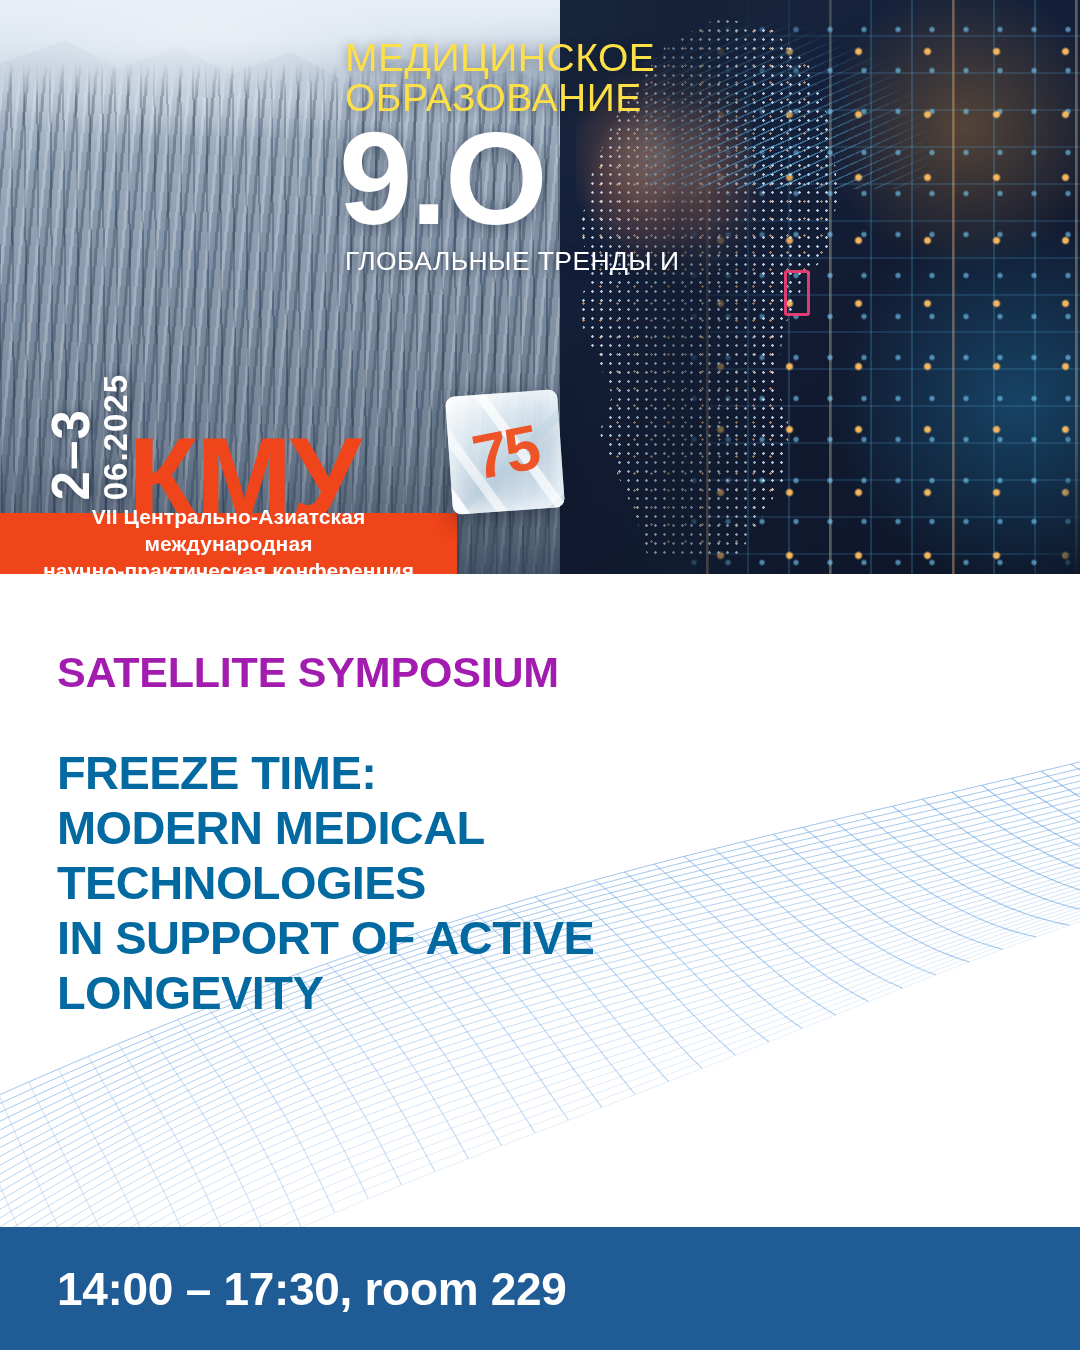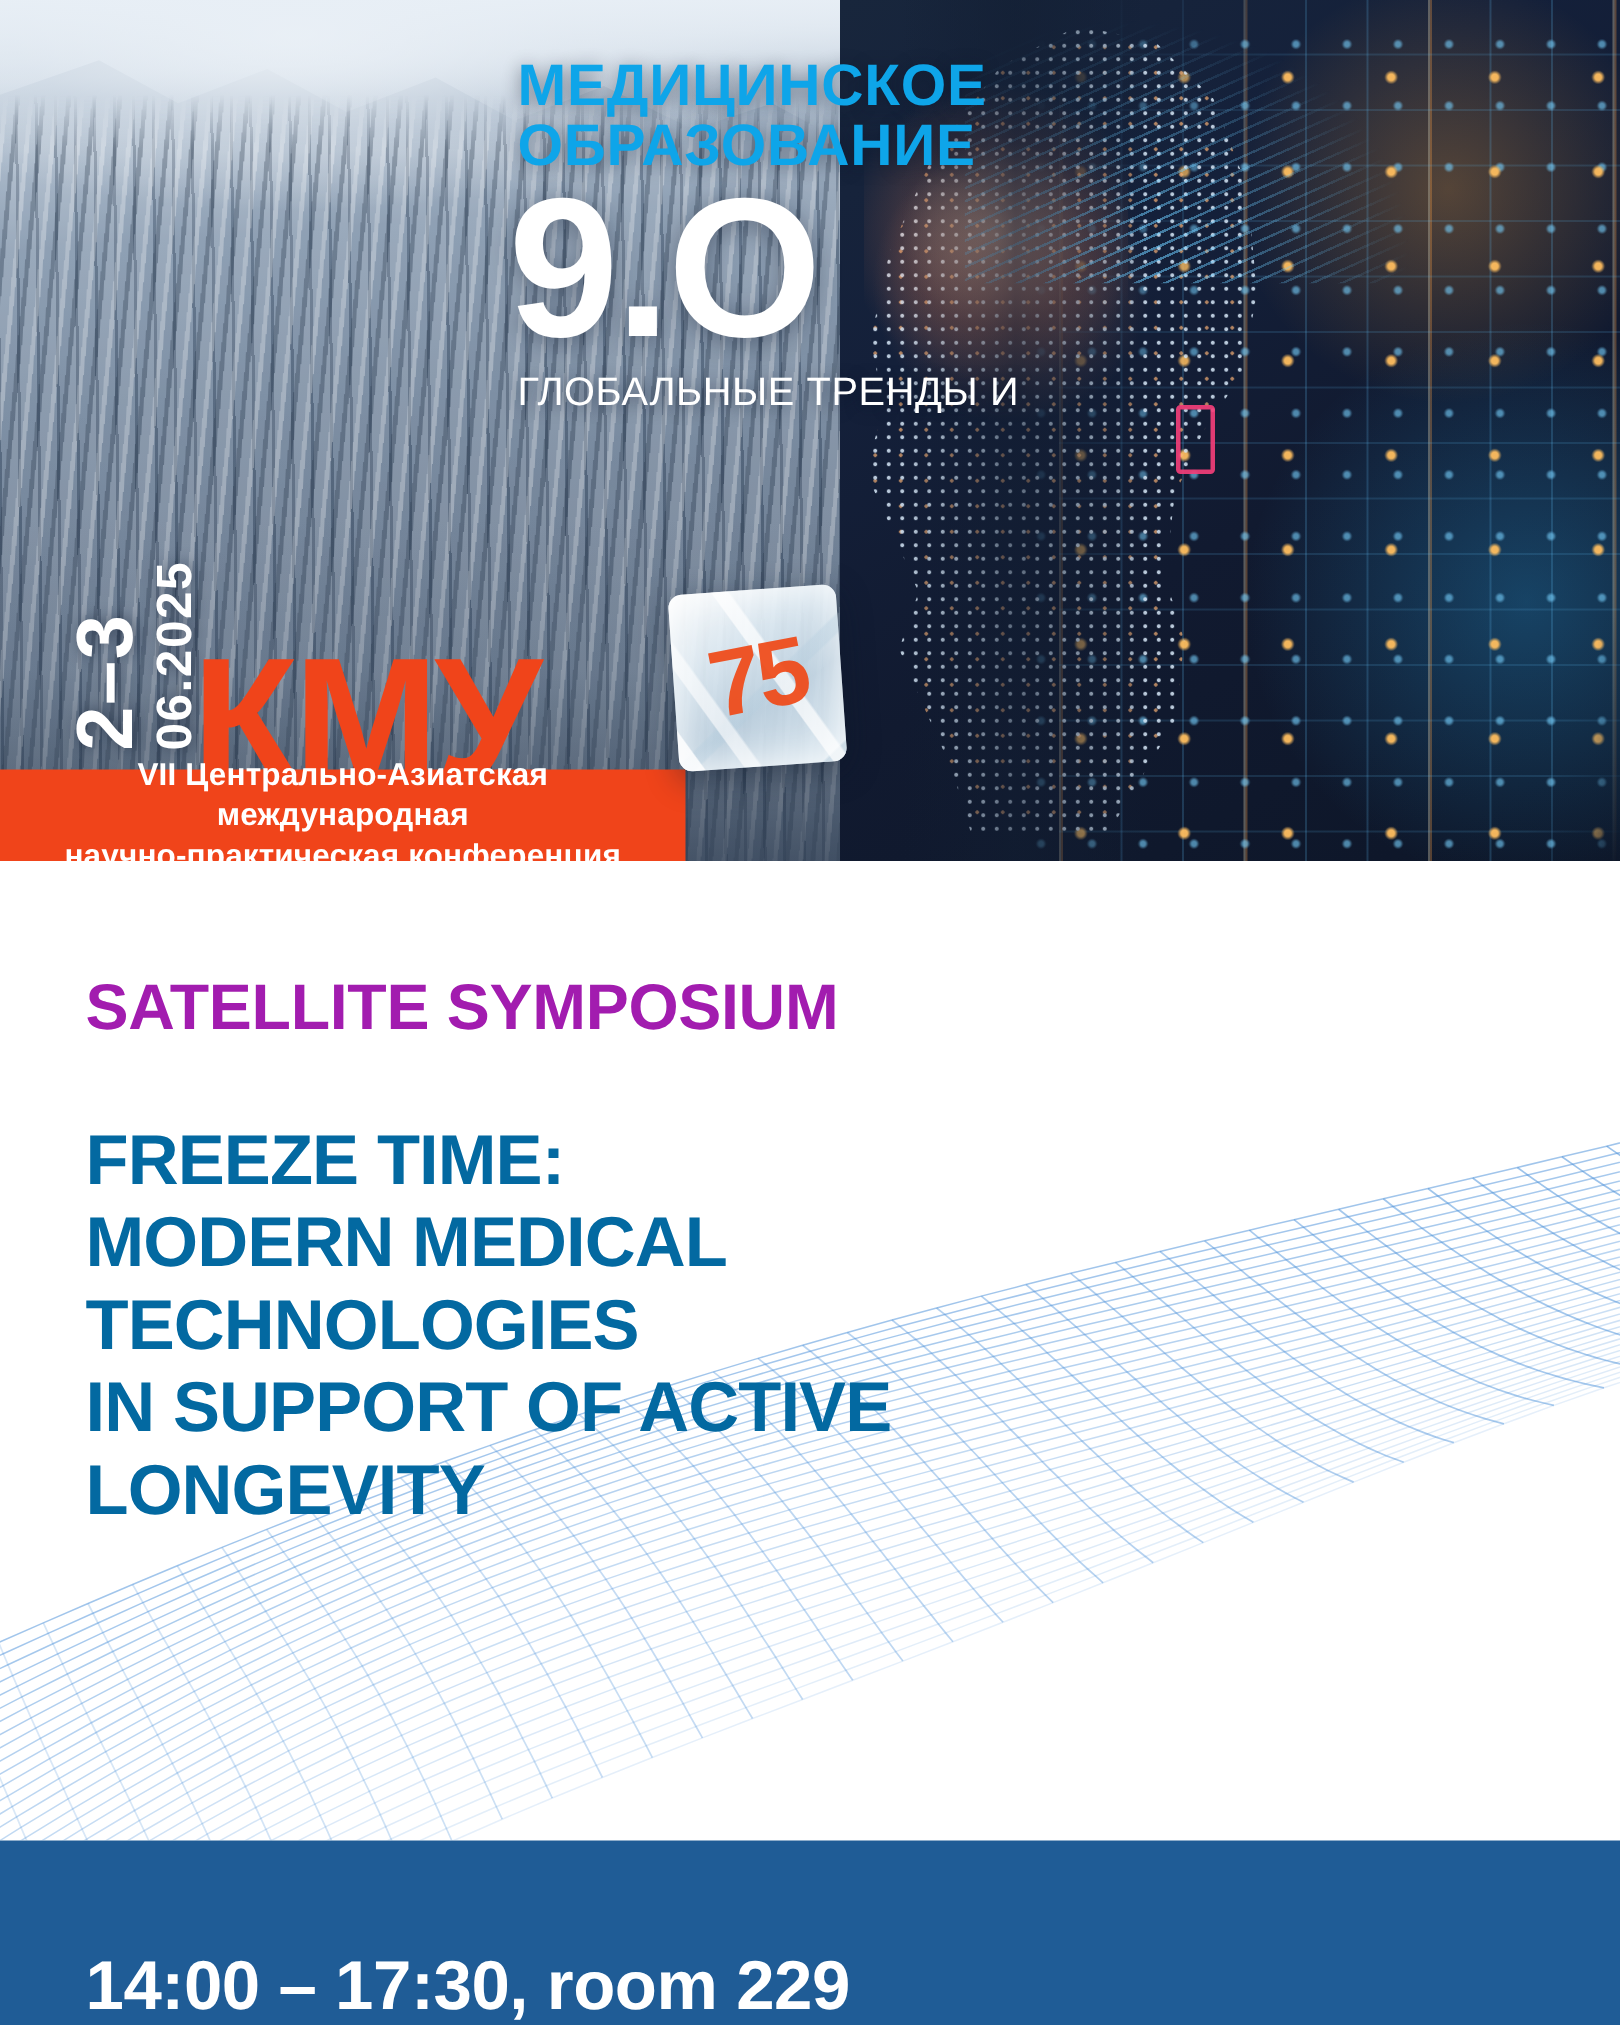--- a/index.html
+++ b/index.html
@@ -108,21 +108,21 @@
     border:3px solid rgba(242,62,120,.92); border-radius:3px;
   }
   .hero-seam {
     position:absolute; left:600px; top:0; width:160px; height:574px;
     background:linear-gradient(90deg, rgba(18,30,50,0) 0%, rgba(18,30,50,.55) 48%, rgba(18,30,50,.15) 100%);
   }
 
   
   .hero-head { position:absolute; left:345px; top:38px; width:400px; z-index:6; }
   .hero-kicker {
-    color:#0ea5e9; font-weight:700; font-size:39px; line-height:1.03;
+    color:#fde047; font-weight:400; font-size:39px; line-height:1.03;
     letter-spacing:.5px; text-transform:uppercase;
     text-shadow:0 2px 12px rgba(10,20,40,.45);
   }
   .hero-version {
     color:#fff; font-weight:700; font-size:132px; line-height:.86;
     letter-spacing:-2px; margin-top:4px; margin-left:-6px;
     text-shadow:0 3px 18px rgba(10,20,40,.40);
   }
   .hero-tagline {
     color:#fff; font-weight:400; font-size:26.5px; line-height:1.07;
@@ -190,21 +190,21 @@
   .main-title {
     position:absolute; left:57px; top:172px; z-index:4; width:880px;
     color:#0369a1; font-weight:700; font-size:47px; line-height:1.17;
     letter-spacing:-.6px; text-transform:uppercase;
   }
   .main-title div { white-space:nowrap; }
 
   
   .footer {
     position:absolute; left:0; top:1227px; width:1080px; height:123px;
-    background:#1f5c96; display:flex; align-items:flex-end;
+    background:#1f5c96; display:flex; align-items:center;
   }
   .footer-text {
     color:#fff; font-weight:700; font-size:46px; letter-spacing:-.3px;
     padding-left:57px;
   }
 </style>
 </head>
 <body>
 
 <div class="poster">

